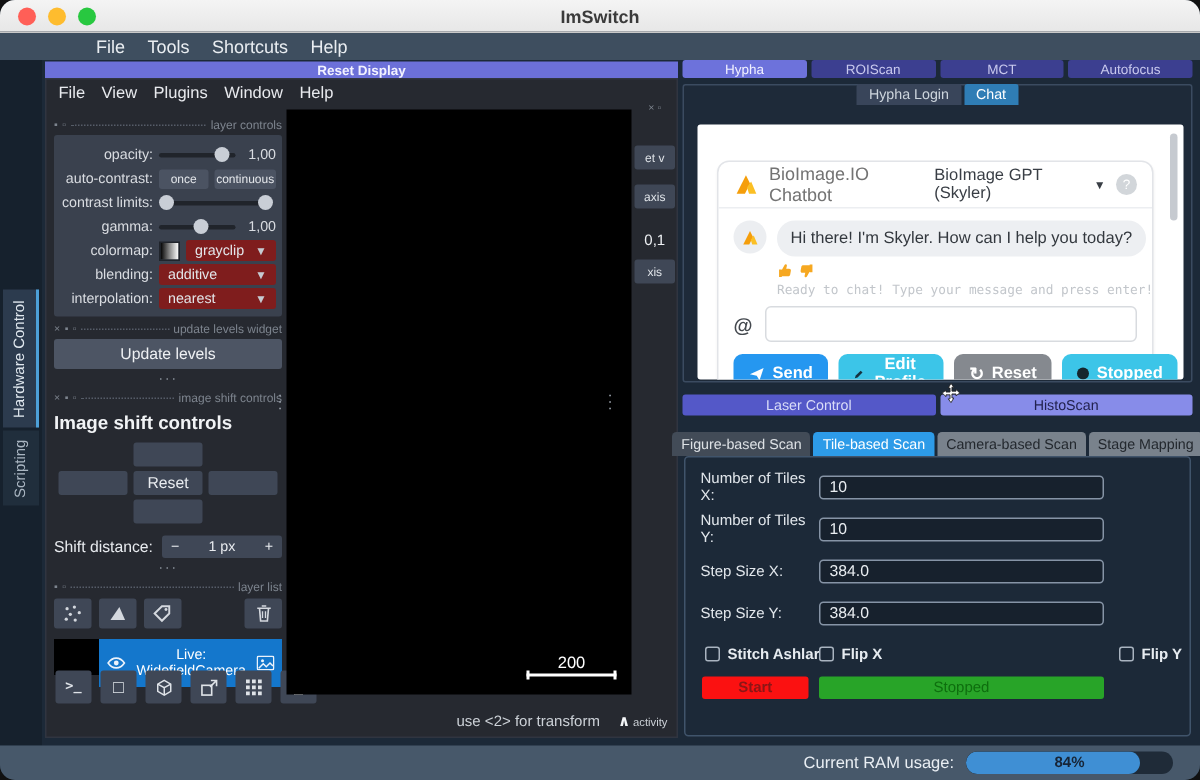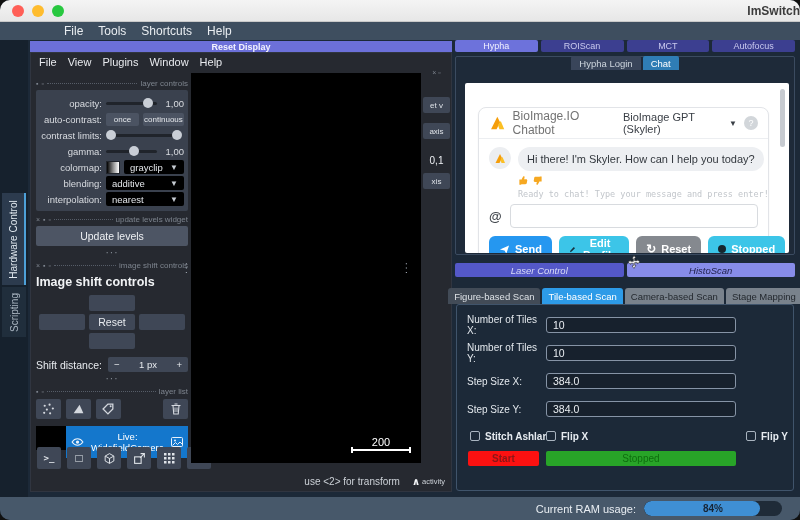--- a/index.html
+++ b/index.html
@@ -5,21 +5,21 @@
   *{margin:0;padding:0;box-sizing:border-box;}
   html,body{width:800px;height:520px;background:#111;}
   body{font-family:"Liberation Sans","DejaVu Sans",sans-serif;}
   .window{position:relative;width:800px;height:520px;background:#1c2938;border-radius:10px;overflow:hidden;}
 
   
   .titlebar{position:absolute;top:0;left:0;right:0;height:22px;background:linear-gradient(#f4f4f4,#e7e7e7);border-bottom:1px solid #c9c9c9;display:flex;align-items:center;}
   .traffic{position:absolute;left:12px;top:5px;display:flex;gap:8px;}
   .light{width:12px;height:12px;border-radius:50%;}
   .light.red{background:#ff5f57}.light.yellow{background:#febc2e}.light.green{background:#28c840}
-  .win-title{flex:1;text-align:right;font-size:12px;font-weight:bold;color:#3b3b3b;}
+  .win-title{flex:1;text-align:center;font-size:12px;font-weight:bold;color:#3b3b3b;}
 
   
   .menubar{position:absolute;top:22px;left:0;right:0;height:18px;background:#3e4e5f;display:flex;align-items:center;gap:15px;padding-left:64px;font-size:12px;color:#e9edf1;}
   .menubar span{cursor:default;}
 
   
   .side-strip{position:absolute;left:0;top:40px;width:28px;bottom:23px;background:#16212d;}
   .side-tab{position:absolute;left:2px;width:24px;display:flex;align-items:center;justify-content:center;}
   .side-tab span{transform:rotate(-90deg);white-space:nowrap;font-size:10px;}
   .side-tab.hw{top:153px;height:92px;background:#2c3b4e;border-right:2px solid #4da0d8;color:#e0e8ef;}
@@ -36,21 +36,21 @@
   .phead .dash{flex:1;border-top:1px dotted #565d68;}
   .phead .plabel{font-size:8px;}
   .lc-panel{background:#3a414e;border-radius:2px;padding:5px 4px 4px;margin-top:2px;}
   .lc-row{display:flex;align-items:center;height:16px;gap:4px;}
   .lc-label{width:62px;text-align:right;font-size:9.5px;color:#d9dce1;flex:none;}
   .slider{position:relative;height:10px;flex:1;}
   .slider .track{position:absolute;top:4px;left:0;right:0;height:3px;background:#20242b;border-radius:2px;}
   .handle{position:absolute;top:0;width:10px;height:10px;border-radius:50%;background:#c9ced6;}
   .lc-val{width:23px;font-size:9.5px;color:#d9dce1;text-align:right;flex:none;}
   .mini-btn{background:#4b5362;border-radius:2px;font-size:8px;color:#e3e6ea;height:13px;display:flex;align-items:center;justify-content:center;flex:1;}
-  .sel{background:#000000;border-radius:2px;height:14px;display:flex;align-items:center;font-size:9.5px;color:#e3e6ea;padding:0 6px;flex:1;justify-content:space-between;}
+  .sel{background:#7f1d1d;border-radius:2px;height:14px;display:flex;align-items:center;font-size:9.5px;color:#e3e6ea;padding:0 6px;flex:1;justify-content:space-between;}
   .sel .arrow{font-size:8px;color:#c6cbd2;}
   .cmap{width:14px;height:13px;border:1px solid #20242b;background:linear-gradient(90deg,#000,#888,#fff);flex:none;}
   .big-btn{height:20px;background:#4d5564;border-radius:2px;display:flex;align-items:center;justify-content:center;font-size:10.5px;color:#eef0f3;margin-top:2px;}
   .dots-h{text-align:center;color:#8a919b;font-size:10px;height:8px;line-height:7px;margin-top:3px;letter-spacing:1px;}
   .shift-title{font-size:12.5px;font-weight:bold;color:#f1f3f5;margin-top:5px;height:15px;}
   .pad{display:grid;grid-template-columns:46px 46px 46px;gap:3px 4px;justify-content:center;margin-top:5px;}
   .pbtn{height:16px;background:#3f4756;border-radius:2px;font-size:10.5px;color:#e8ebef;display:flex;align-items:center;justify-content:center;}
   .pcell{height:16px;}
   .shift-row{display:flex;align-items:center;gap:6px;margin-top:8px;}
   .shift-label{font-size:10.5px;color:#e8ebef;flex:none;}
@@ -124,21 +124,21 @@
   .cbtn{height:26px;border-radius:6px;display:flex;align-items:center;justify-content:center;gap:5px;color:#fff;font-size:11px;font-weight:bold;padding:0 10px;border:none;}
   .cbtn.send{background:#2597f0;}
   .cbtn.edit{background:#3cc5e8;}
   .cbtn.resetg{background:#85898f;}
   .cbtn.feedback{background:#3cc5e8;}
   .dotc{width:8px;height:8px;border-radius:50%;background:#15262e;}
   .reset-glyph{font-size:12px;font-weight:bold;}
 
   .cursor-icon{position:absolute;left:627px;top:255px;width:14px;height:14px;z-index:5;}
 
-  .btabs{position:absolute;left:455px;top:263px;width:340px;height:14px;display:flex;gap:3px;font-style:italic;}
+  .btabs{position:absolute;left:455px;top:263px;width:340px;height:14px;display:flex;gap:3px;}
   .btab{flex:1;display:flex;align-items:center;justify-content:center;font-size:9.5px;border-radius:2px;}
   .btab.laser{background:#5458c8;color:#d9dcf8;}
   .btab.histo{background:#878ce9;color:#22224e;}
 
   .scan-tabs{position:absolute;left:455px;top:288px;width:340px;display:flex;justify-content:center;gap:2px;height:16px;}
   .stab{display:flex;align-items:center;padding:0 6px;font-size:9.5px;border-radius:3px 3px 0 0;white-space:nowrap;}
   .stab.figure{background:#424b57;color:#dde1e5;}
   .stab.tile{background:#2d9be8;color:#fff;}
   .stab.gray{background:#79828c;color:#23282e;}
 

